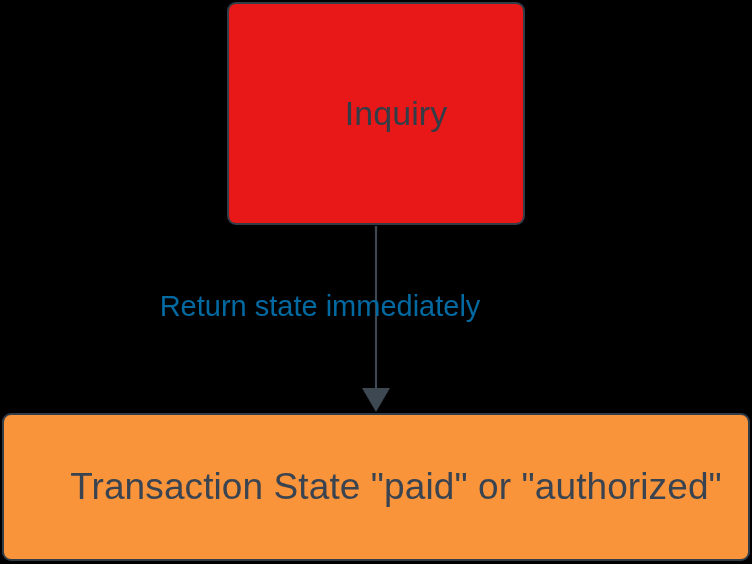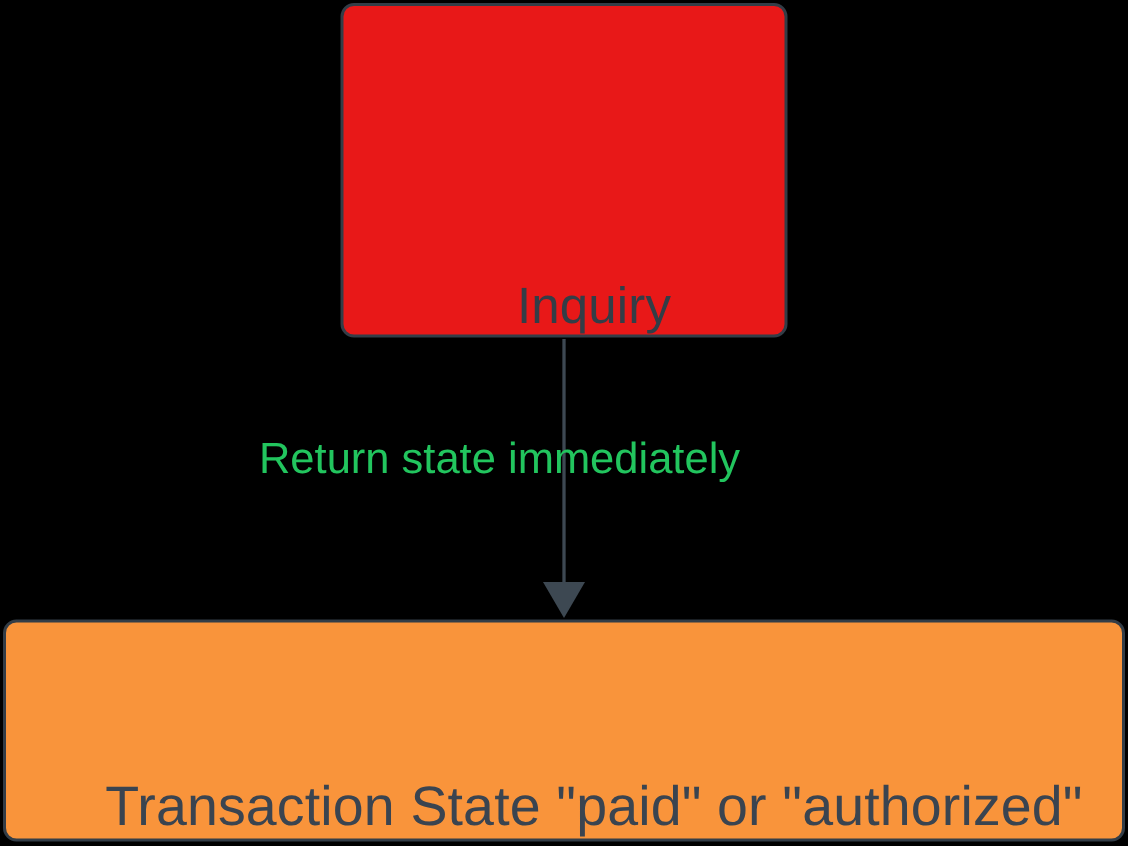--- a/index.html
+++ b/index.html
@@ -15,21 +15,21 @@
     position: relative;
     width: 752px;
     height: 564px;
     background: #000000;
     overflow: hidden;
   }
   .node {
     position: absolute;
     box-sizing: border-box;
     display: flex;
-    align-items: flex-end;
+    align-items: center;
     justify-content: center;
     border-style: solid;
     border-width: 2px;
     border-radius: 9px;
     padding-left: 40px;
   }
   .node-label {
     white-space: nowrap;
     line-height: 1.1;
     letter-spacing: 0.1px;
@@ -64,25 +64,25 @@
   #edge-layer {
     position: absolute;
     left: 0;
     top: 0;
     width: 752px;
     height: 564px;
     pointer-events: none;
   }
   #edge-label-immediately {
     position: absolute;
-    left: 13px;
+    left: 0;
     top: 288px;
     width: 640px;
     text-align: center;
-    color: #22c55e;
+    color: #0369a1;
     font-size: 29px;
     line-height: 36px;
     white-space: nowrap;
   }
 </style>
 </head>
 <body>
 
 <div id="canvas">
 

